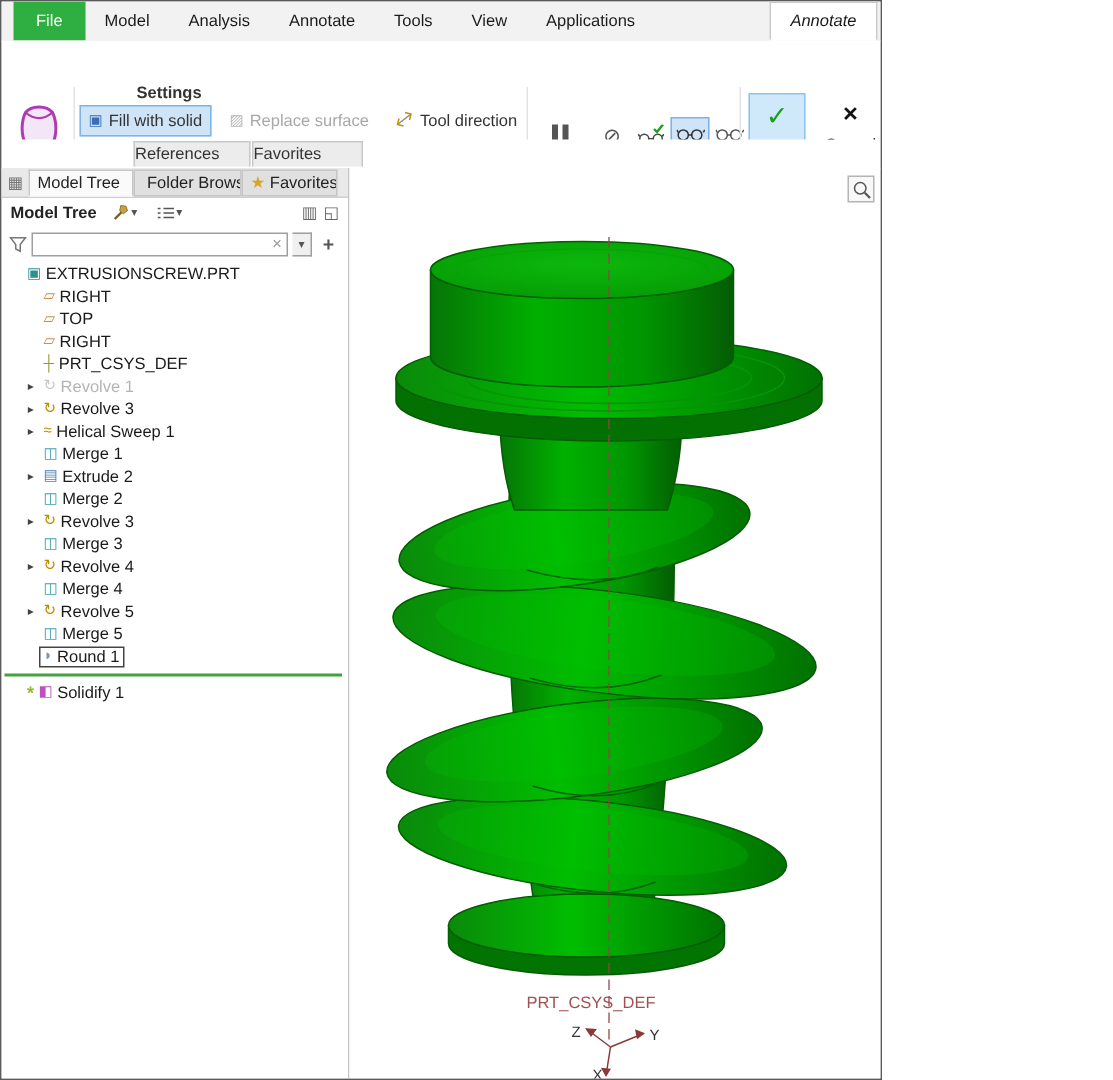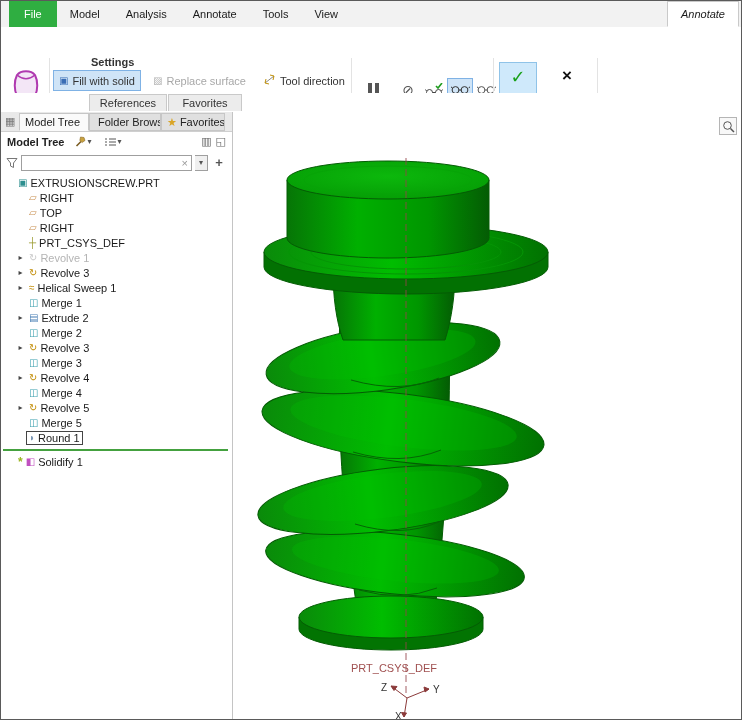--- a/index.html
+++ b/index.html
@@ -1,16 +1,16 @@
 <!DOCTYPE html>
 <html><head>
 <meta charset="utf-8">
 <style>
   html,body{margin:0;padding:0;background:#fff;}
-  .page{position:relative;width:742px;height:720px;border:1px solid #5a5a5a;box-sizing:border-box;
+  .page{position:relative;width:588px;height:720px;border:1px solid #5a5a5a;box-sizing:border-box;
         background:#fff;font-family:"Liberation Sans","DejaVu Sans",sans-serif;font-size:11px;color:#222;overflow:hidden;}
   
   .tabrow{position:absolute;left:0;top:0;right:0;height:26px;background:#f2f2f2;border-bottom:1px solid #dcdcdc;
           display:flex;align-items:stretch;padding-left:8px;}
   .tab{padding:0 13px;display:flex;align-items:center;color:#1a1a1a;white-space:nowrap;}
   .tab.file{background:#2fae41;color:#fff;padding:0 15px;}
   .tab.active{background:#fff;border:1px solid #c9c9c9;border-bottom:1px solid #fff;font-style:italic;margin-left:auto;margin-right:2px;}
   
   .ribbon{position:absolute;left:0;top:26px;right:0;height:66px;background:#fff;}
   .rsep{position:absolute;top:31px;width:1px;height:55px;background:#e3e3e3;}
@@ -25,21 +25,21 @@
   .pv{position:absolute;top:51px;width:24px;height:22px;display:flex;align-items:center;justify-content:center;border:1px solid transparent;color:#555;font-size:14px;}
   .pv.pressed{background:#cfe4f7;border-color:#7fb2e5;}
   .okbox{position:absolute;left:498px;top:35px;width:38px;height:53px;background:#cfe9fb;border:1px solid #8fc3e8;text-align:center;box-sizing:border-box;}
   .okbox .chk{display:block;color:#18a018;font-size:18px;font-weight:bold;line-height:28px;}
   .okbox .olb{display:block;line-height:14px;color:#222;}
   .cancelbox{position:absolute;left:542px;top:35px;width:48px;height:53px;text-align:center;box-sizing:border-box;}
   .cancelbox .x{display:block;font-size:17px;font-weight:bold;line-height:28px;color:#111;}
   .cancelbox .clb{display:block;line-height:14px;color:#222;}
   
   .dashtabs{position:absolute;left:0;top:92px;right:0;height:19px;background:#fff;border-bottom:1px solid #c6c6c6;}
-  .dtab{position:absolute;top:1px;height:17px;line-height:17px;text-align:center;background:#ececec;border:1px solid #c9c9c9;border-bottom:none;color:#333;box-sizing:border-box;}
+  .dtab{position:absolute;top:1px;height:17px;line-height:17px;background:#ececec;border:1px solid #c9c9c9;border-bottom:none;color:#333;box-sizing:border-box;}
   
   .main{position:absolute;left:0;top:111px;right:0;bottom:0;}
   .nav{position:absolute;left:0;top:0;width:232px;bottom:0;background:#fff;border-right:1px solid #c4c4c4;box-sizing:border-box;}
   .navtabs{position:absolute;left:0;top:0;right:0;height:19px;background:#e9e9e9;border-bottom:1px solid #cfcfcf;}
   .ntab{position:absolute;top:1px;height:18px;line-height:17px;background:#e0e0e0;border:1px solid #c6c6c6;box-sizing:border-box;
         display:flex;align-items:center;gap:3px;padding:0 5px;overflow:hidden;white-space:nowrap;}
   .ntab.active{background:#fafafa;border-bottom-color:#fafafa;}
   .gridic{position:absolute;left:4px;top:3px;color:#777;font-size:11px;}
   .navhead{position:absolute;left:0;top:19px;right:0;height:21px;display:flex;align-items:center;padding:0 6px;box-sizing:border-box;}
   .navhead .ttl{font-weight:bold;color:#222;}
@@ -76,20 +76,21 @@
 
 <div class="page">
 
   <div class="tabrow">
     <div class="tab file">File</div>
     <div class="tab">Model</div>
     <div class="tab">Analysis</div>
     <div class="tab">Annotate</div>
     <div class="tab">Tools</div>
     <div class="tab">View</div>
+    <div class="tab">Applications</div>
     <div class="tab active">Annotate</div>
   </div>
 
   <div class="ribbon">
     <span class="feat">
       <svg width="30" height="34" viewBox="0 0 30 34">
         <path d="M6,7 C10,2 20,2 24,7 C27,13 27,22 24,28 C20,33 10,33 6,28 C3,22 3,13 6,7 Z" fill="#f3e6f6" stroke="#b03ab0" stroke-width="2"></path>
         <path d="M6,7 C12,12 18,12 24,7" fill="none" stroke="#b03ab0" stroke-width="1.5"></path>
       </svg>
     </span>

